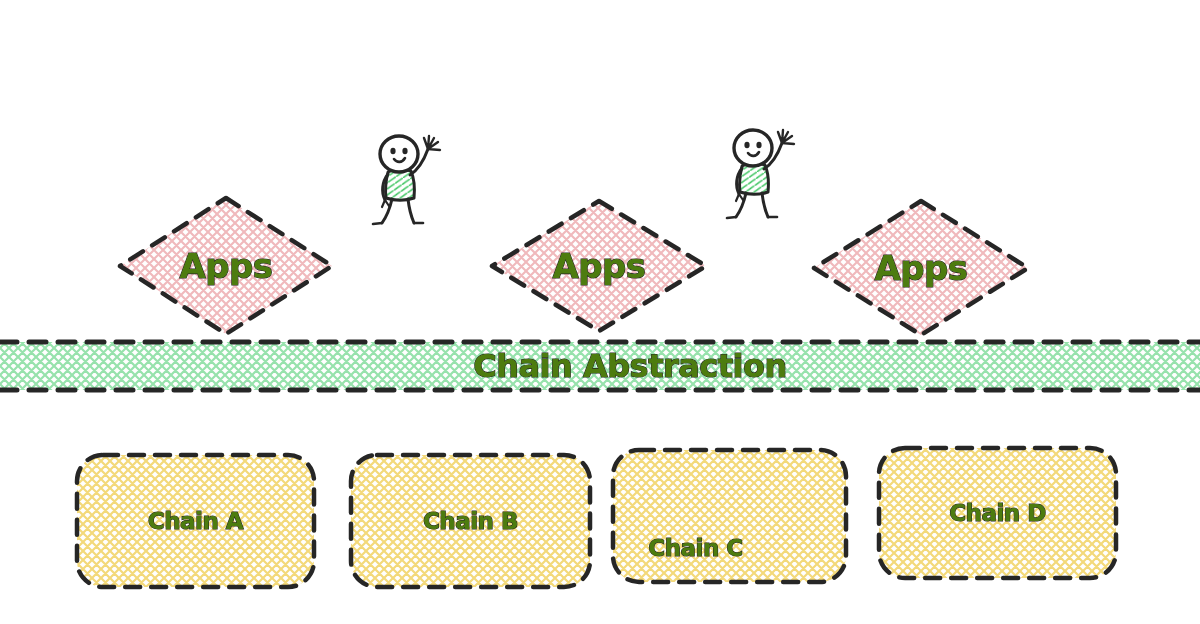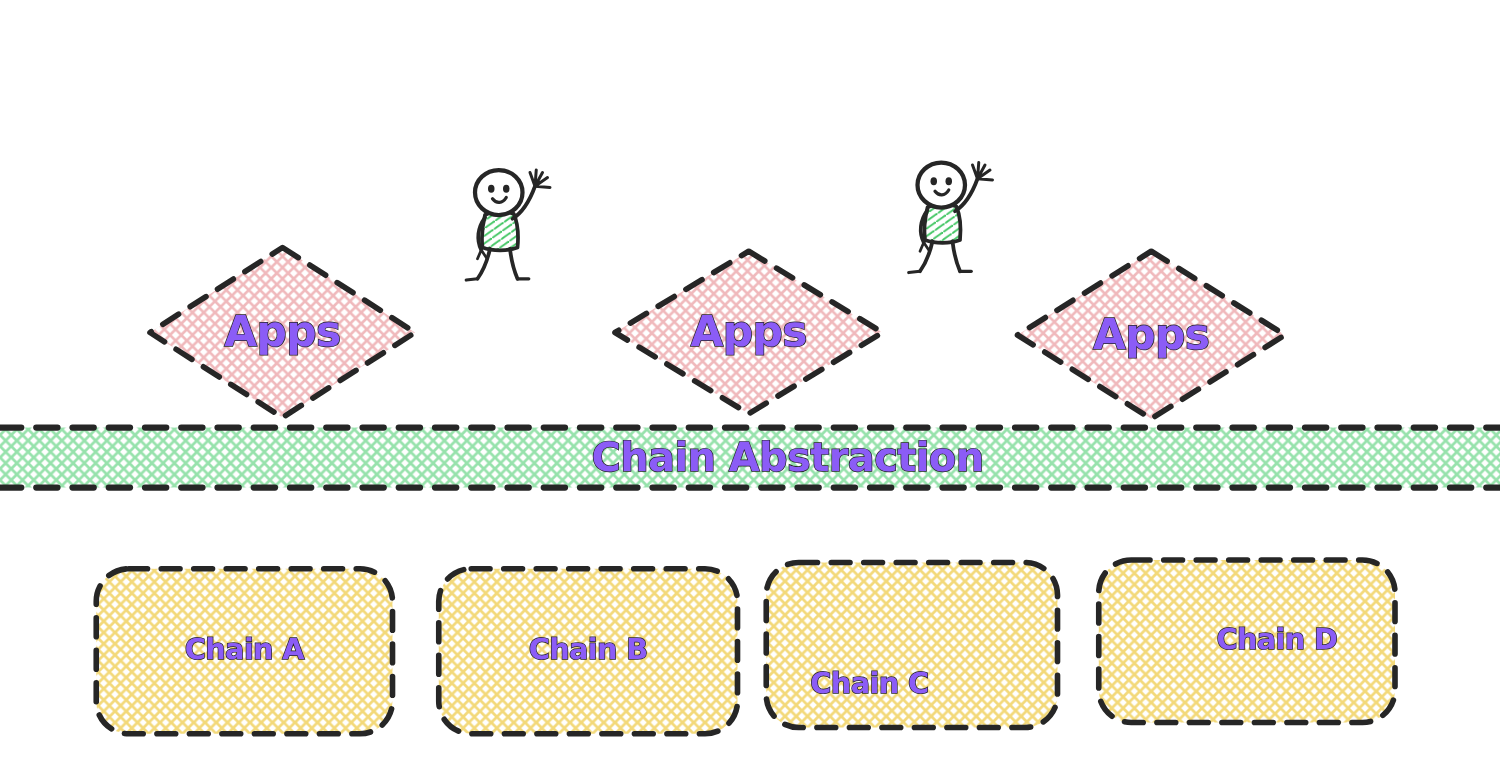--- a/index.html
+++ b/index.html
@@ -16,21 +16,21 @@
     height: 624px;
     background: #ffffff;
     overflow: hidden;
   }
 
   
   .label {
     position: absolute;
     font-family: "DejaVu Sans", sans-serif;
     font-weight: 700;
-    color: #8b5cf6;
+    color: #4d7c0f;
     letter-spacing: -0.5px;
     white-space: nowrap;
     text-align: center;
     -webkit-text-stroke: 1.1px #262626;
     paint-order: stroke fill;
   }
 
   
   .diamond {
     position: absolute;
@@ -203,15 +203,15 @@
       <rect x="3" y="3" width="233" height="132" rx="26" ry="26" fill="url(#hatch-yellow)" stroke="#262626" stroke-width="4.5" stroke-dasharray="15 11" stroke-linecap="round"></rect>
     </svg>
   </div>
   <div class="label chain-label" id="chain-2-label" style="left: 576px; width: 239px; top: 516px; transform: translateY(-50%); margin-top: 32px;">Chain C</div>
 
   <div class="chainbox" id="chain-3" style="left: 876px; top: 445px; width: 243px; height: 136px;">
     <svg viewBox="0 0 243 136" preserveAspectRatio="none">
       <rect x="3" y="3" width="237" height="130" rx="26" ry="26" fill="url(#hatch-yellow)" stroke="#262626" stroke-width="4.5" stroke-dasharray="15 11" stroke-linecap="round"></rect>
     </svg>
   </div>
-  <div class="label chain-label" id="chain-3-label" style="left: 876px; width: 243px; top: 513px; transform: translateY(-50%); padding-left: 24px;">Chain D</div>
+  <div class="label chain-label" id="chain-3-label" style="left: 876px; width: 243px; top: 513px; transform: translateY(-50%);">Chain D</div>
 
 </div>
 
 </body></html>

